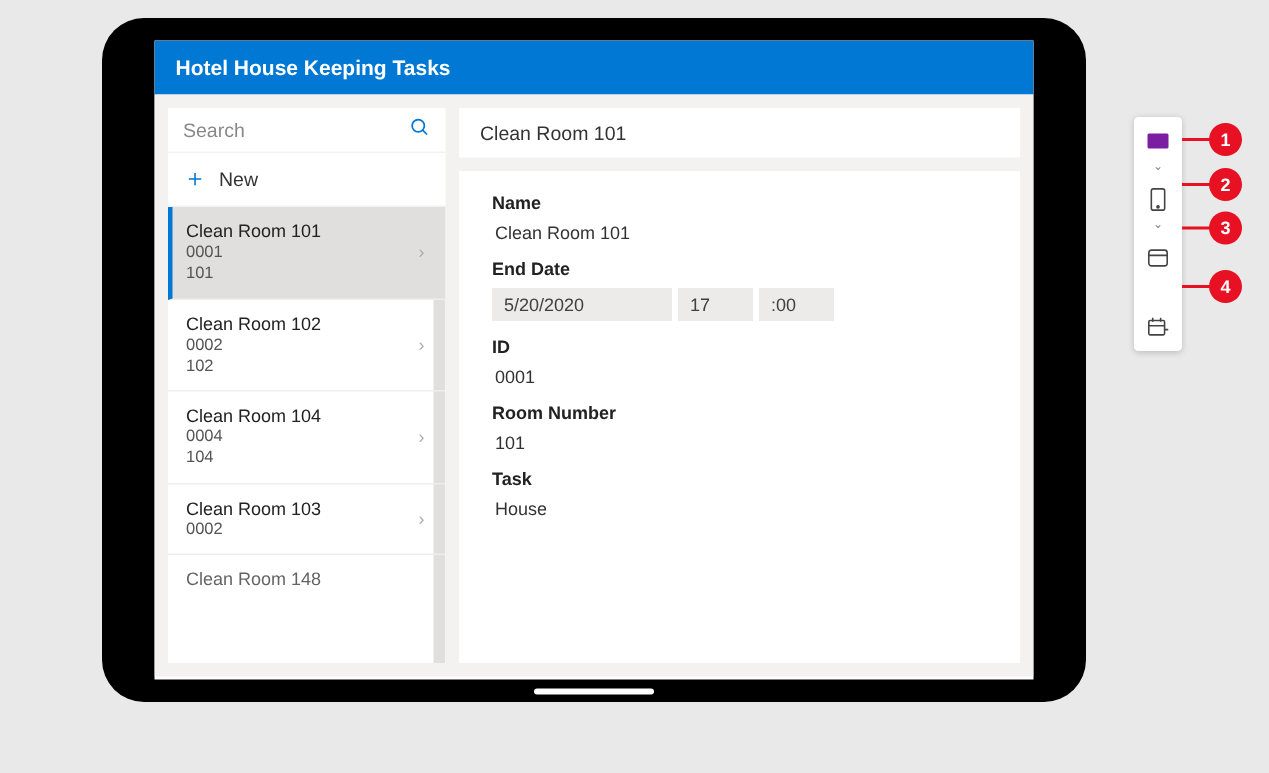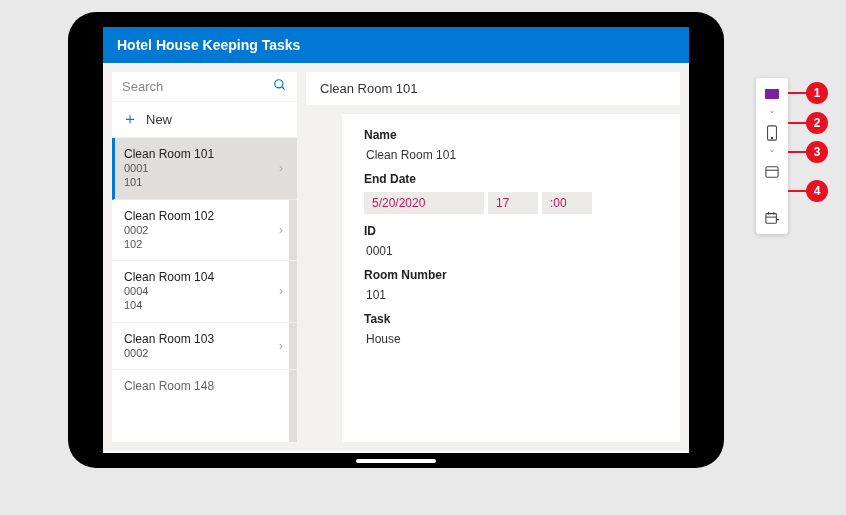--- a/index.html
+++ b/index.html
@@ -116,31 +116,30 @@
     padding: 9px 14px;
     font-size: 13px;
     color: #333;
   }
   .detail-body {
     background: #fff;
     margin-top: 9px;
     padding: 14px 22px;
     flex: 1;
     overflow: hidden;
-    margin-left: 36px;
   }
   .field-label { font-size: 12px; font-weight: 600; color: #222; margin-top: 10px; }
   .field-label:first-child { margin-top: 0; }
   .field-value { font-size: 12px; color: #333; margin-top: 6px; padding-left: 2px; }
   .date-row { display: flex; gap: 4px; margin-top: 6px; }
   .date-cell {
     background: #edebe9;
     padding: 4px 8px;
     font-size: 12px;
-    color: #be185d;
+    color: #404040;
   }
   .date-cell.d1 { width: 120px; }
   .date-cell.d2 { width: 50px; }
   .date-cell.d3 { width: 50px; }
 
   
   .side-toolbar {
     position: absolute;
     left: 756px;
     top: 78px;

